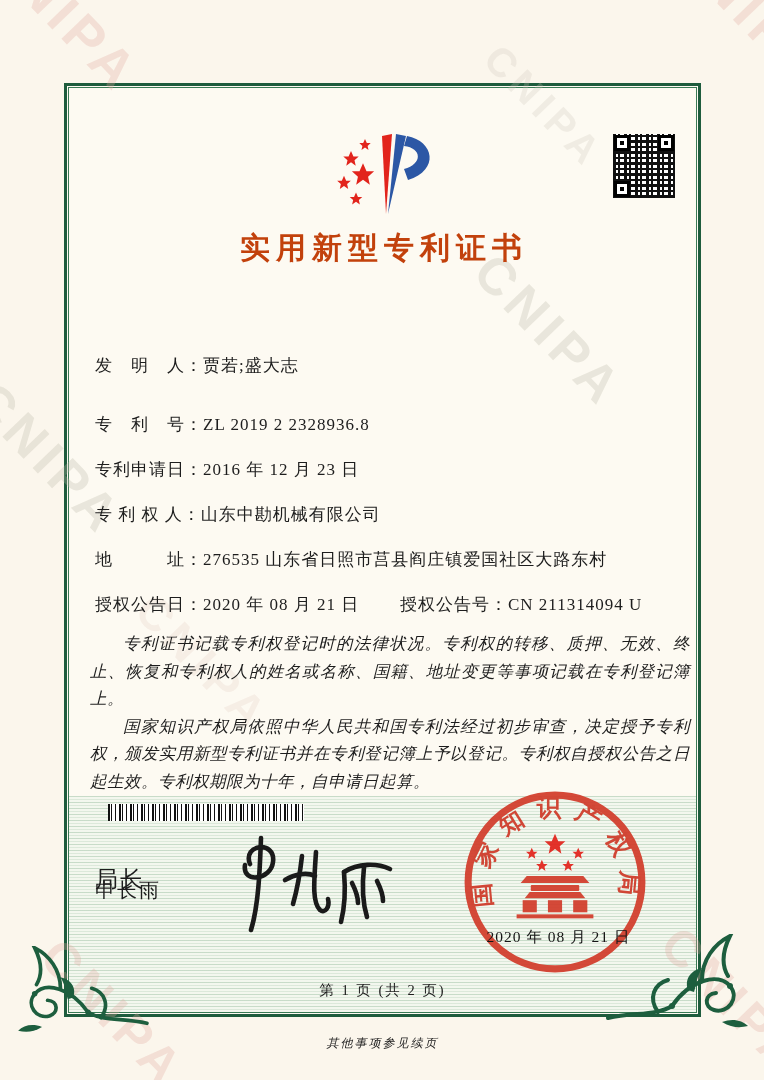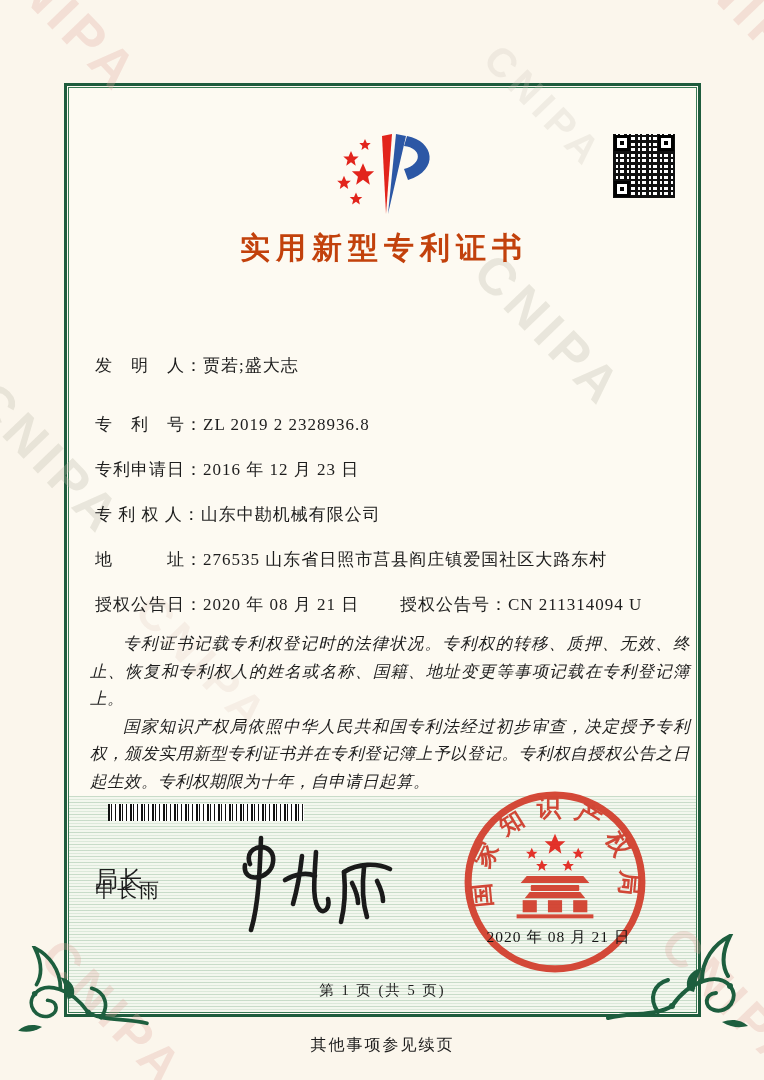--- a/index.html
+++ b/index.html
@@ -76,21 +76,21 @@
   .sig-name {position:absolute; left:95px; top:877px; font-size:20px; letter-spacing:2px; z-index:3;}
   .signature{position:absolute; left:222px; top:832px; width:185px; height:102px; z-index:4;}
   
   .seal{position:absolute; left:459px; top:786px; width:192px; height:192px; z-index:4; opacity:.93;}
   .seal-date{
     position:absolute; left:466px; top:927px; width:185px; text-align:center;
     font-size:15.5px; letter-spacing:1px; color:#151515; z-index:5;
   }
   
   .page-info{position:absolute; left:64px; top:981px; width:637px; text-align:center; font-size:14.5px; letter-spacing:2px; z-index:3;}
-  .cont-note{position:absolute; left:64px; top:1035px; width:637px; text-align:center; font-size:16px; letter-spacing:2px; z-index:3;}
+  .cont-note{position:absolute; left:64px; top:1035px; width:637px; text-align:center; font-size:12px; letter-spacing:2px; font-style:italic; z-index:3;}
   
   .flourish{position:absolute; z-index:6; pointer-events:none;}
   .fl-br{left:604px; top:934px; width:160px; height:100px;}
   .fl-bl{left:2px;  top:946px; width:150px; height:92px; transform:scaleX(-1);}
 </style>
 </head>
 <body>
 
 <div class="page">
 
@@ -191,21 +191,21 @@
       <rect x="-24" y="0" width="48" height="6" rx="1"></rect>
       <path d="M-30,13 L30,13 L25,7 L-25,7 Z"></path>
       <rect x="-32" y="15" width="14" height="12"></rect>
       <rect x="-7" y="15" width="14" height="12"></rect>
       <rect x="18" y="15" width="14" height="12"></rect>
       <rect x="-38" y="29" width="76" height="4"></rect>
     </g>
   </svg>
   <div class="seal-date">2020 年 08 月 21 日</div>
 
-  <div class="page-info">第 1 页 (共 5 页)</div>
+  <div class="page-info">第 1 页 (共 2 页)</div>
   <div class="cont-note">其他事项参见续页</div>
 
   <svg class="flourish fl-br" viewBox="0 0 160 100">
     <g fill="none" stroke="#1d5e3e" stroke-width="4" stroke-linecap="round">
       <path d="M4,84 C30,78 52,82 68,72"></path>
       <path d="M68,72 C86,46 114,38 126,52 C136,64 124,80 110,76 C100,73 100,60 112,59"></path>
       <path d="M98,46 C98,26 110,10 126,2 C118,18 118,32 124,42"></path>
       <path d="M54,78 C44,64 50,50 64,46"></path>
     </g>
     <g fill="#1d5e3e">

